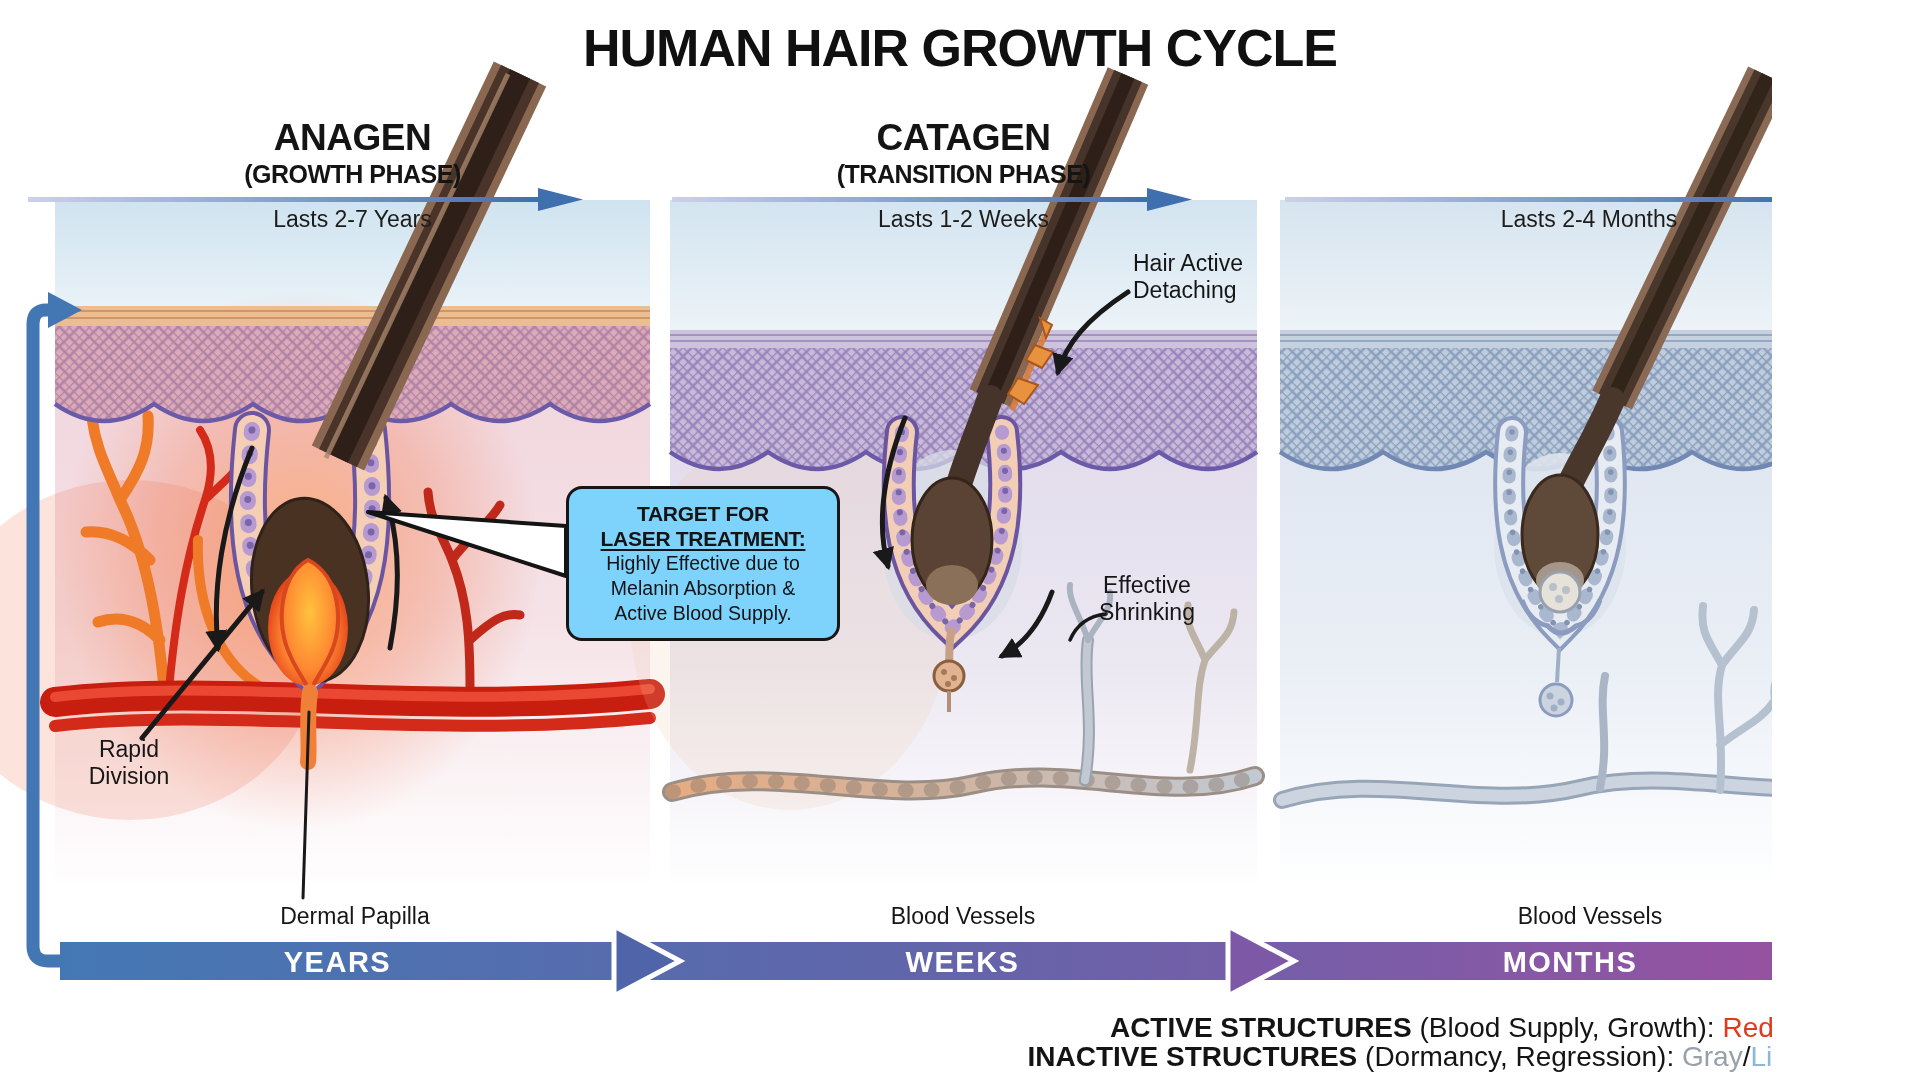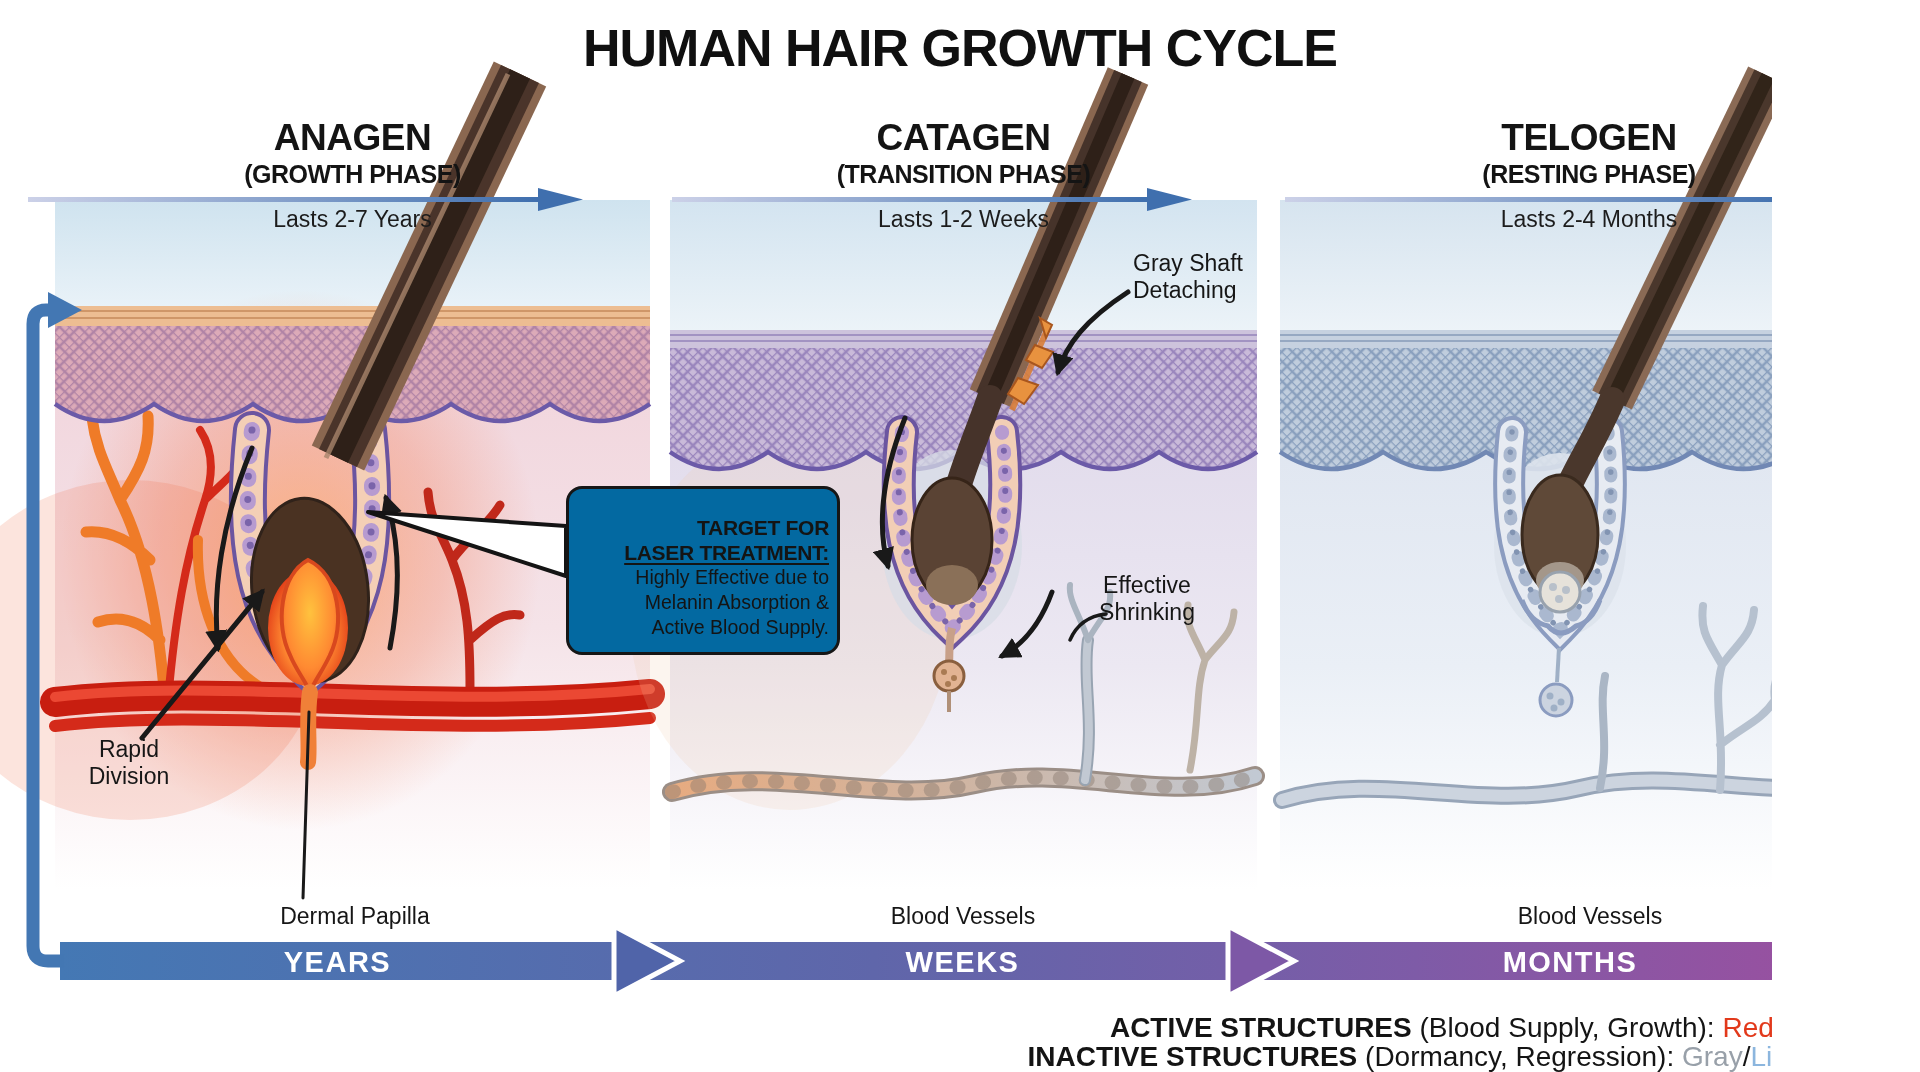--- a/index.html
+++ b/index.html
@@ -7,22 +7,22 @@
          font-family:"Liberation Sans",sans-serif;color:#141414;}
   .svg-layer{position:absolute;left:0;top:0;width:1920px;height:1072px;}
   .abs{position:absolute;}
   .page-title{left:0;top:18px;width:1920px;text-align:center;font-size:52px;font-weight:bold;
               letter-spacing:-1px;color:#101010;}
   .phase{position:absolute;text-align:center;}
   .phase-name{font-size:37px;font-weight:bold;letter-spacing:-0.5px;line-height:40px;}
   .phase-sub{font-size:25px;font-weight:bold;letter-spacing:-0.5px;line-height:28px;margin-top:2px;}
   .phase-lasts{position:absolute;text-align:center;font-size:23px;font-weight:500;color:#1c1c1c;}
   .panel-label{position:absolute;font-size:23px;font-weight:500;line-height:27px;color:#161616;text-align:center;}
-  .callout{position:absolute;left:566px;top:486px;width:252px;background:#0369a1;
-           border:3.5px solid #161616;border-radius:16px;padding:26px 8px 12px 8px;text-align:right;z-index:5;}
+  .callout{position:absolute;left:566px;top:486px;width:252px;background:#7dd3fc;
+           border:3.5px solid #161616;border-radius:16px;padding:12px 8px 12px 8px;text-align:center;z-index:5;}
   .callout-title{font-size:21px;font-weight:bold;line-height:25px;letter-spacing:-0.3px;}
   .callout-title .u{text-decoration:underline;text-underline-offset:3px;}
   .callout-body{font-size:19.5px;line-height:25px;font-weight:500;}
   .tl-label{position:absolute;height:34px;line-height:34px;text-align:center;color:#ffffff;
             font-size:29px;font-weight:bold;letter-spacing:1.5px;z-index:4;}
   .legend{position:absolute;left:900px;top:995px;width:975px;text-align:right;font-size:28px;line-height:29px;margin-top:18px;}
   .legend b{font-weight:bold;}
   .lg-red{color:#e2391b;}
   .lg-orange{color:#ee7623;}
   .lg-gray{color:#98a0a9;}
@@ -286,32 +286,28 @@
   <div class="abs page-title">HUMAN HAIR GROWTH CYCLE</div>
 
   <div class="phase" style="left:55px;top:118px;width:595px;">
     <div class="phase-name">ANAGEN</div>
     <div class="phase-sub">(GROWTH PHASE)</div>
   </div>
   <div class="phase" style="left:670px;top:118px;width:587px;">
     <div class="phase-name">CATAGEN</div>
     <div class="phase-sub">(TRANSITION PHASE)</div>
   </div>
-  <div class="phase" style="left:1280px;top:118px;width:618px;">
-    <div class="phase-name">TELOGEN</div>
-    <div class="phase-sub">(RESTING PHASE)</div>
-  </div>
 
   <div class="phase-lasts" style="left:55px;top:206px;width:595px;">Lasts 2-7 Years</div>
   <div class="phase-lasts" style="left:670px;top:206px;width:587px;">Lasts 1-2 Weeks</div>
   <div class="phase-lasts" style="left:1280px;top:206px;width:618px;">Lasts 2-4 Months</div>
 
   <div class="panel-label" style="left:58px;top:736px;width:142px;">Rapid Division</div>
   <div class="panel-label" style="left:205px;top:903px;width:300px;">Dermal Papilla</div>
-  <div class="panel-label" style="left:1133px;top:250px;width:124px;text-align:left;">Gray Shaft Detaching</div>
+  <div class="panel-label" style="left:1133px;top:250px;width:124px;text-align:left;">Hair Active Detaching</div>
   <div class="panel-label" style="left:1082px;top:572px;width:130px;">Effective Shrinking</div>
   <div class="panel-label" style="left:813px;top:903px;width:300px;">Blood Vessels</div>
   <div class="panel-label" style="left:1440px;top:903px;width:300px;">Blood Vessels</div>
 
   <div class="callout">
     <div class="callout-title">
       <div>TARGET FOR</div>
       <div class="u">LASER TREATMENT:</div>
     </div>
     <div class="callout-body">

